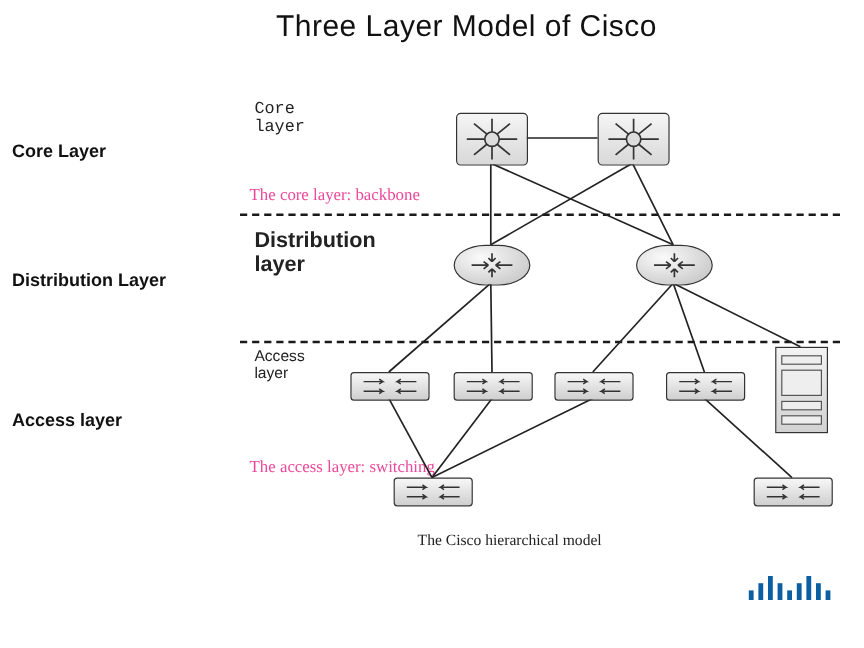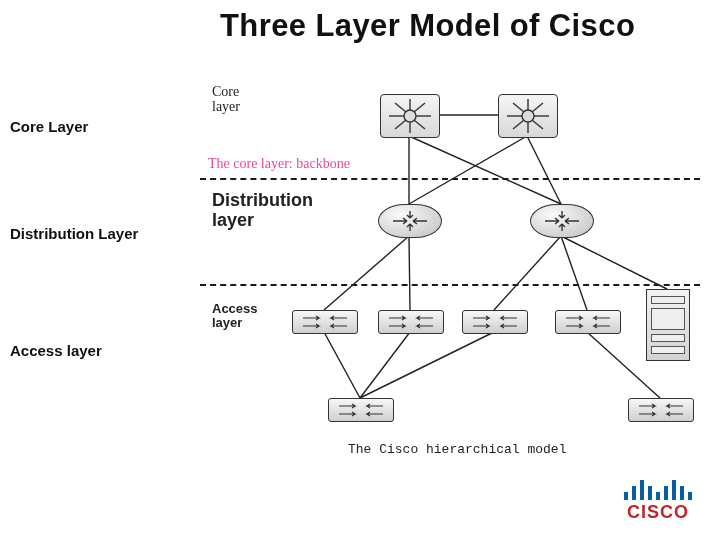--- a/index.html
+++ b/index.html
@@ -1,33 +1,33 @@
 <!DOCTYPE html>
 <html><head>
 <meta charset="utf-8">
 <style>
   html,body{margin:0;padding:0;width:720px;height:540px;background:#fff;font-family:Arial,Helvetica,sans-serif;color:#111;overflow:hidden}
   .slide{position:relative;width:720px;height:540px}
   .sidebar{position:absolute;left:0;top:0;width:190px;height:540px;background:#fff}
-  .title{position:absolute;top:8px;left:220px;font-size:31px;font-weight:700;letter-spacing:.4px}
+  .title{position:absolute;top:8px;left:230px;font-size:25px;font-weight:400;letter-spacing:.4px}
   .side-label{position:absolute;left:10px;font-size:15px;font-weight:700}
   .sl-core{top:118px}
   .sl-dist{top:225px}
   .sl-acc{top:342px}
 
   .diagram{position:absolute;left:200px;top:84px;width:500px;height:380px}
-  .tag{position:absolute;font-family:Liberation Serif, serif;font-size:14px;color:#222}
+  .tag{position:absolute;font-family:Liberation Mono, monospace;font-size:14px;color:#222}
   .tag-core{left:12px;top:0px;line-height:1.1}
   .tag-dist{left:12px;top:107px;line-height:1.1;font-family:Arial,Helvetica,sans-serif;font-size:18px;font-weight:700}
-  .tag-acc{left:12px;top:218px;line-height:1.1;font-family:Arial,Helvetica,sans-serif;font-size:13px;font-weight:700}
+  .tag-acc{left:12px;top:206px;line-height:1.1;font-family:Arial,Helvetica,sans-serif;font-size:13px;font-weight:400}
   .caption{position:absolute;font-family:Georgia,'Times New Roman',serif;font-size:14px;color:#ec4899}
   .cap-core{left:8px;top:72px}
   .cap-dist{left:8px;top:179px}
   .cap-acc{left:8px;top:298px}
-  .figcap{position:absolute;left:148px;top:358px;font-family:Liberation Mono, monospace;font-size:13px;color:#222}
+  .figcap{position:absolute;left:148px;top:358px;font-family:Liberation Serif, serif;font-size:13px;color:#222}
 
   .dash{position:absolute;left:0;width:500px;border-top:2px dashed #1a1a1a}
   .dash1{top:94px}
   .dash2{top:200px}
 
   .box{position:absolute;border:1.5px solid #333;background:linear-gradient(#f5f5f5,#d8d8d8);border-radius:4px}
   .core-sw{width:58px;height:42px}
   .core-sw svg{width:100%;height:100%}
   .core1{left:180px;top:10px}
   .core2{left:298px;top:10px}
@@ -72,20 +72,21 @@
 
   <div class="diagram">
     <div class="tag tag-core" style="white-space:pre">Core
 layer</div>
     <div class="tag tag-dist" style="white-space:pre">Distribution
 layer</div>
     <div class="tag tag-acc" style="white-space:pre">Access
 layer</div>
 
     <div class="caption cap-core">The core layer: backbone</div>
+    <div class="caption cap-acc">The access layer: switching</div>
 
     <div class="dash dash1"></div>
     <div class="dash dash2"></div>
 
     <svg class="wires">
       <line x1="238" y1="31" x2="298" y2="31"></line>
       <line x1="209" y1="52" x2="209" y2="120"></line>
       <line x1="327" y1="52" x2="361" y2="120"></line>
       <line x1="209" y1="52" x2="361" y2="120"></line>
       <line x1="327" y1="52" x2="209" y2="120"></line>
@@ -216,15 +217,14 @@
       <span style="height:8px"></span>
         <span style="height:14px"></span>
         <span style="height:20px"></span>
         <span style="height:14px"></span>
         <span style="height:8px"></span>
         <span style="height:14px"></span>
         <span style="height:20px"></span>
         <span style="height:14px"></span>
         <span style="height:8px"></span>
     </div>
-    <div class="txt">CISCO</div>
   </div>
 </div>
 
 </body></html>

